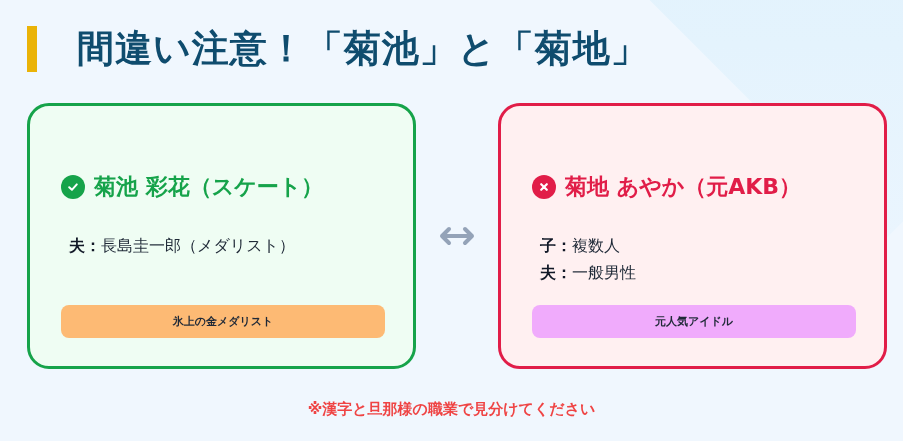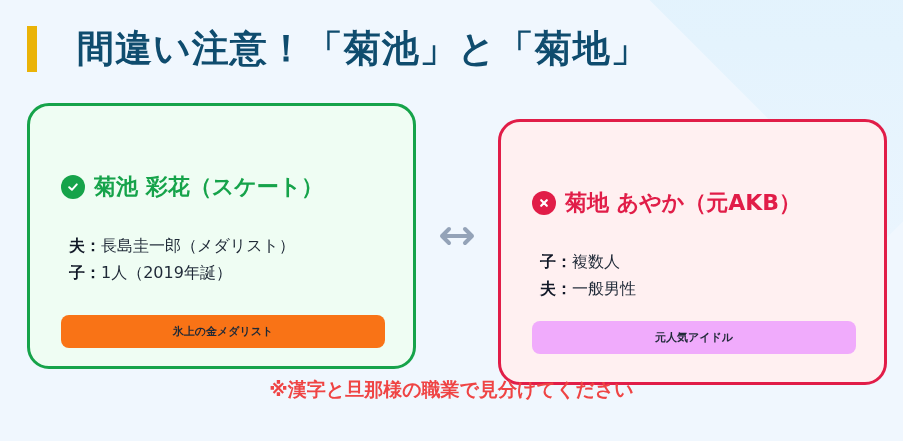--- a/index.html
+++ b/index.html
@@ -57,21 +57,20 @@
     }
     .card-left {
       left: 27px;
       background: #effdf3;
       border-color: #16a34a;
     }
     .card-right {
       left: 498px;
       background: #fff0f1;
       border-color: #e11d48;
-      margin-top: 16px;
     }
     .card-head {
       position: absolute;
       left: 31px;
       top: 66px;
       display: flex;
       align-items: center;
       white-space: nowrap;
     }
     .status-icon {
@@ -112,37 +111,37 @@
       width: 324px;
       height: 33px;
       border-radius: 8px;
       display: flex;
       align-items: center;
       justify-content: center;
       font-size: 11px;
       font-weight: bold;
       color: #1f2937;
     }
-    .card-left .card-badge { background: #f97316; margin-top: 10px; }
+    .card-left .card-badge { background: #fdba74; }
     .card-right .card-badge { background: #f0abfc; }
     .vs-arrow {
       position: absolute;
       left: 437px;
       top: 222px;
       width: 40px;
       height: 28px;
       z-index: 1;
     }
     .footer-note {
       position: absolute;
       left: 0;
       width: 903px;
-      top: 377px;
+      top: 400px;
       text-align: center;
-      font-size: 19px;
+      font-size: 15px;
       font-weight: bold;
       color: #ef4444;
       z-index: 1;
     }
   </style>
 </head>
 <body>
 
 <div class="deco-diamond"></div>
 
@@ -156,23 +155,20 @@
     <span class="status-icon">
       <svg width="12" height="12" viewBox="0 0 12 12">
         <path d="M2.2 6.3 L4.9 8.8 L9.8 3.4" fill="none" stroke="#ffffff" stroke-width="2" stroke-linecap="round" stroke-linejoin="round"></path>
       </svg>
     </span>
     <span class="card-name">菊池 彩花（スケート）</span>
   </div>
   <div class="card-details">
     <div>
       <span class="detail-label">夫：</span><span>長島圭一郎（メダリスト）</span>
-    </div>
-    <div>
-      <span class="detail-label">子：</span><span>1人（2019年誕）</span>
     </div>
   </div>
   <div class="card-badge">氷上の金メダリスト</div>
 </div>
 
 <div class="vs-arrow">
   <svg width="40" height="28" viewBox="0 0 40 28">
     <path d="M5 14 H35 M12 7 L5 14 L12 21 M28 7 L35 14 L28 21" fill="none" stroke="#94a3b8" stroke-width="4" stroke-linecap="round" stroke-linejoin="round"></path>
   </svg>
 </div>

